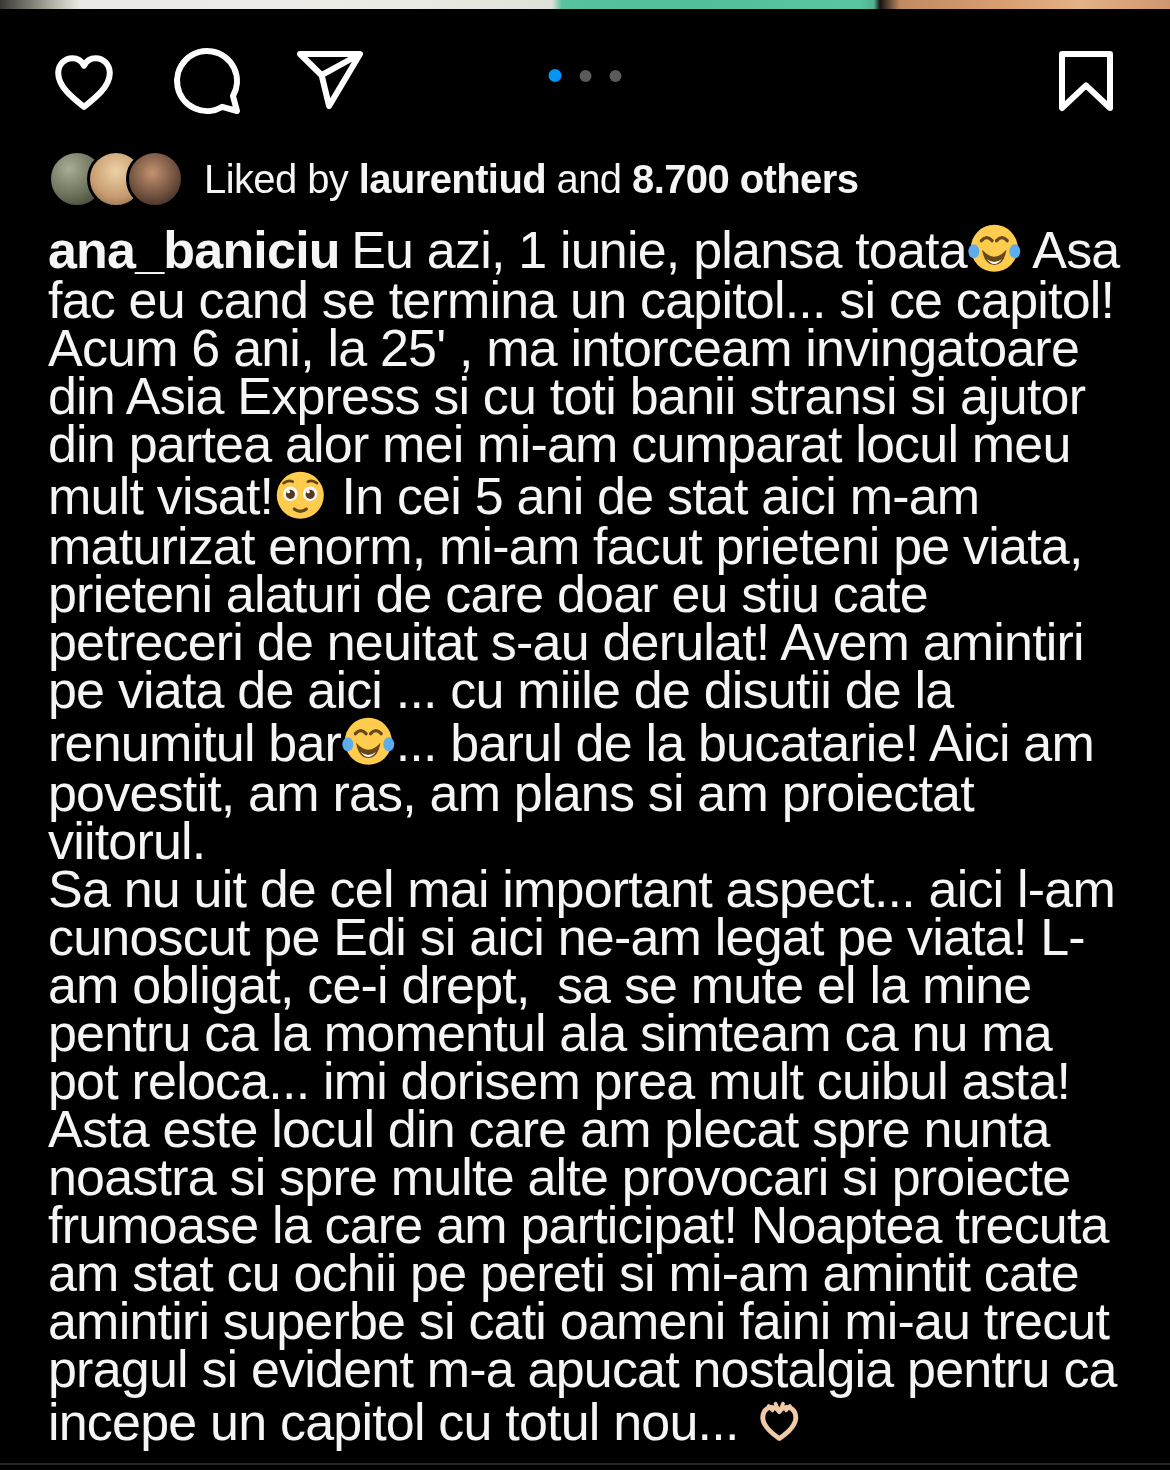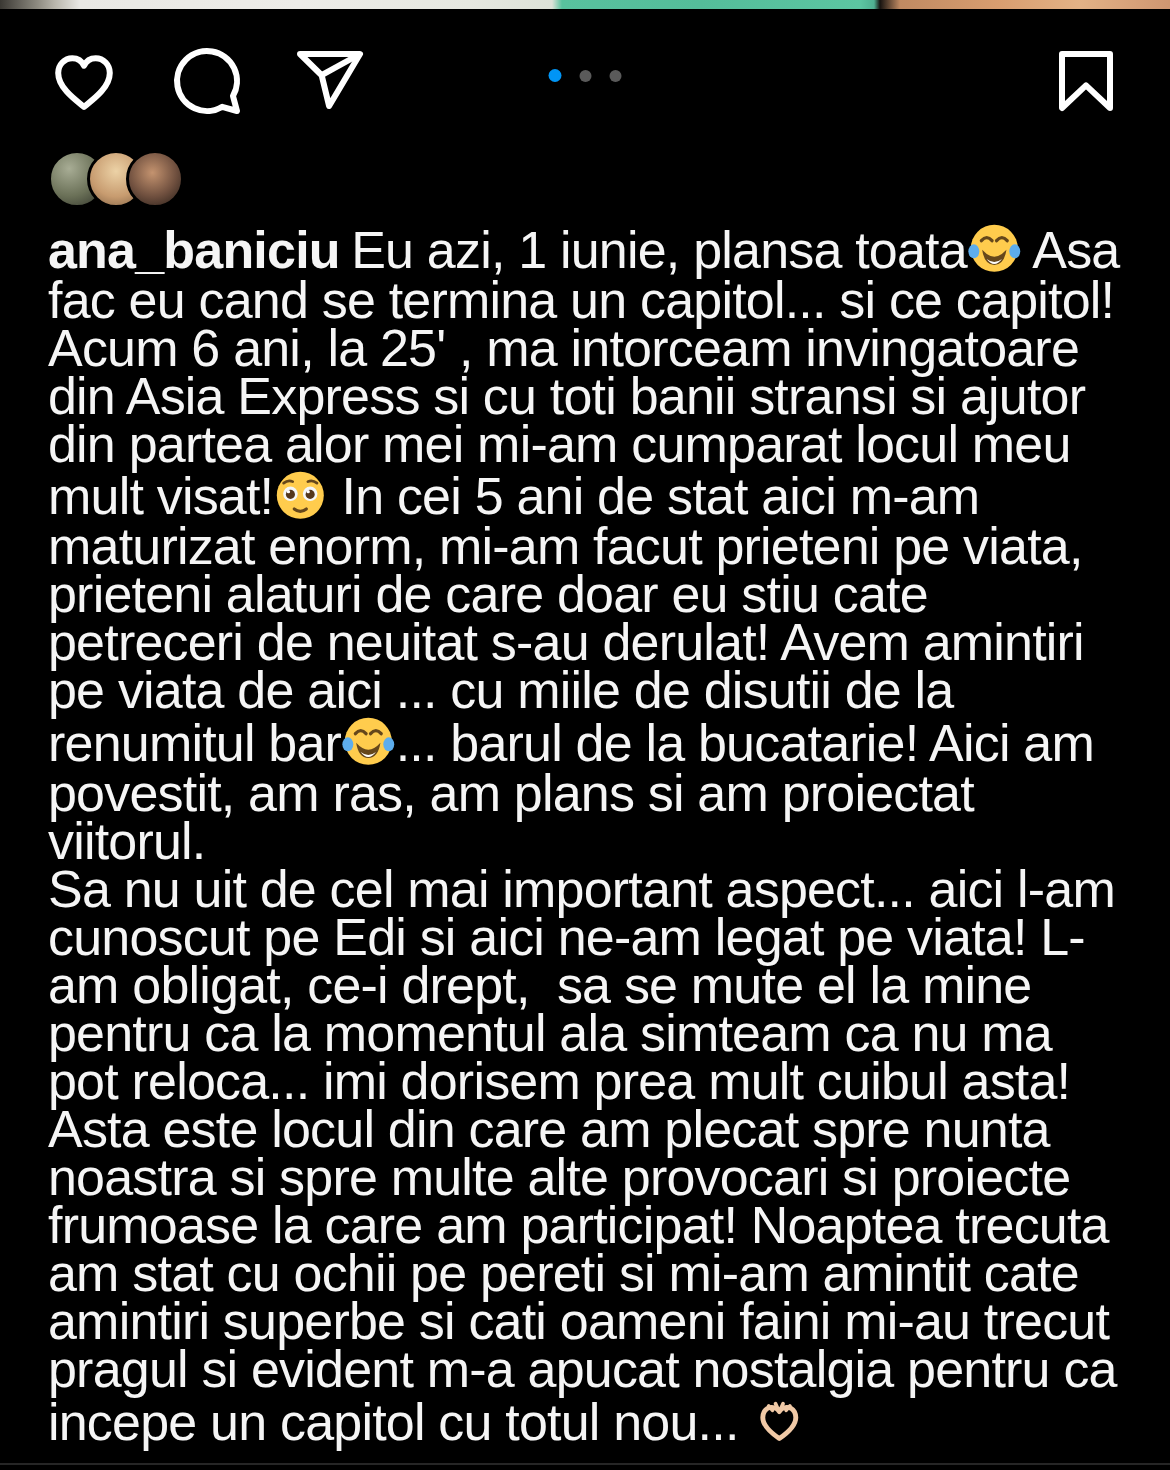--- a/index.html
+++ b/index.html
@@ -137,20 +137,26 @@
         <polygon points="20 21 12 13.44 4 21 4 3 20 3 20 21"></polygon>
       </svg>
     </span>
   </div>
 
   <div class="liked-row">
     <div class="avatars">
       <div class="avatar avatar-1"></div>
       <div class="avatar avatar-2"></div>
       <div class="avatar avatar-3"></div>
+    </div>
+    <div>
+      <span>Liked by</span>
+      <span class="bold">laurentiud</span>
+      <span>and</span>
+      <span class="bold">8.700 others</span>
     </div>
   </div>
 
   <div class="caption">
     <span class="username">ana_baniciu</span><span class="caption-text">Eu azi, 1 iunie, plansa toata<span class="emoji"><svg viewBox="0 0 36 36">
             <circle cx="18" cy="18" r="15.5" fill="#ffcc4d"></circle>
             <path d="M9.5 13 q3.5-4 7 0" stroke="#65471b" stroke-width="2.2" fill="none" stroke-linecap="round"></path>
             <path d="M19.5 13 q3.5-4 7 0" stroke="#65471b" stroke-width="2.2" fill="none" stroke-linecap="round"></path>
             <path d="M10 19 q8 9 16 0 q-1.5 10-8 10 t-8-10z" fill="#65471b"></path>
             <path d="M13 25 q5 4 10 0 q-2.5 3.4-5 3.4 t-5-3.4z" fill="#fff"></path>

